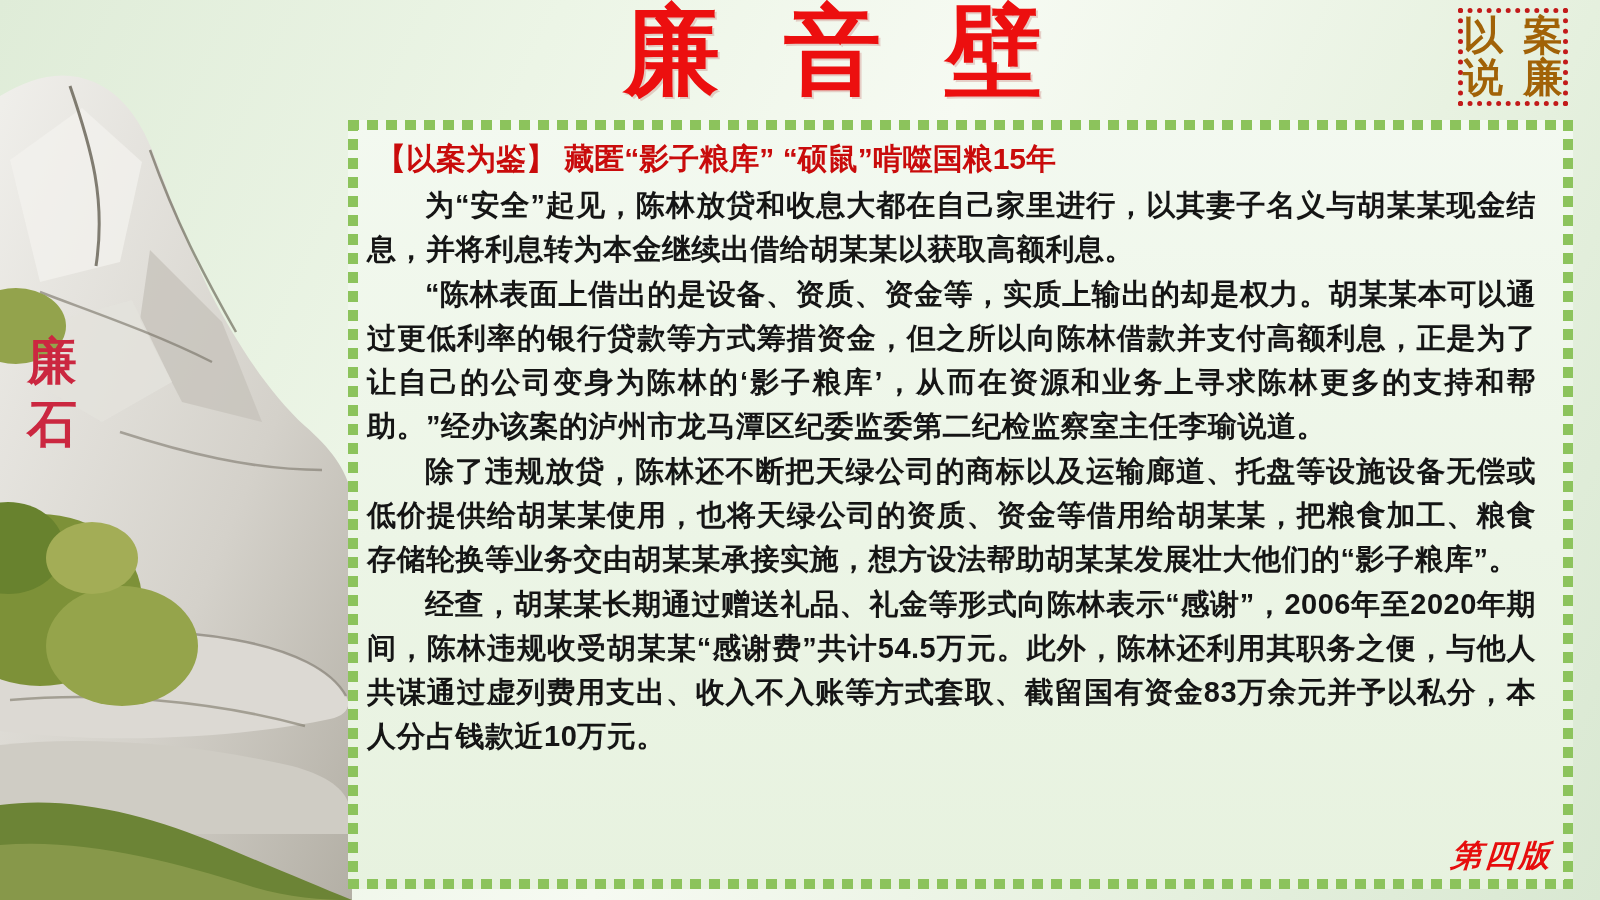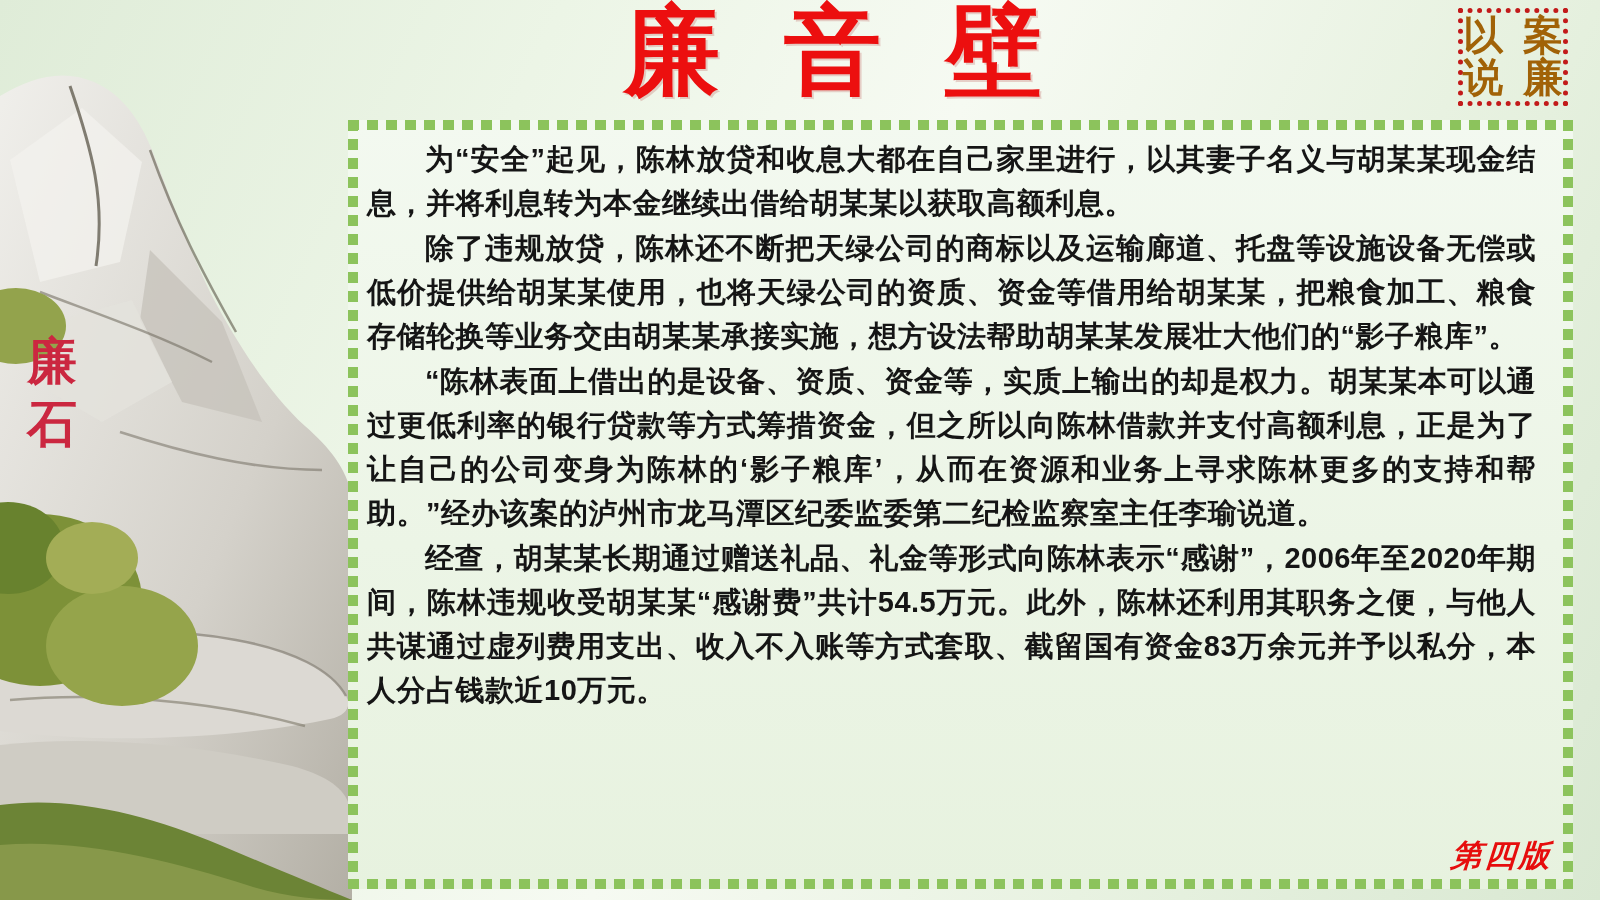--- a/index.html
+++ b/index.html
@@ -109,20 +109,21 @@
   <div class="line">说廉</div>
 </div>
 
 <div class="main-box">
   <div class="dot h t"></div>
   <div class="dot h b"></div>
   <div class="dot v l"></div>
   <div class="dot v r"></div>
 
   <div class="article">
+    <div class="headline">【以案为鉴】 藏匿“影子粮库” “硕鼠”啃噬国粮15年</div>
     <p>为“安全”起见，陈林放贷和收息大都在自己家里进行，以其妻子名义与胡某某现金结息，并将利息转为本金继续出借给胡某某以获取高额利息。</p>
+    <p>“陈林表面上借出的是设备、资质、资金等，实质上输出的却是权力。胡某某本可以通过更低利率的银行贷款等方式筹措资金，但之所以向陈林借款并支付高额利息，正是为了让自己的公司变身为陈林的‘影子粮库’，从而在资源和业务上寻求陈林更多的支持和帮助。”经办该案的泸州市龙马潭区纪委监委第二纪检监察室主任李瑜说道。</p>
     <p>除了违规放贷，陈林还不断把天绿公司的商标以及运输廊道、托盘等设施设备无偿或低价提供给胡某某使用，也将天绿公司的资质、资金等借用给胡某某，把粮食加工、粮食存储轮换等业务交由胡某某承接实施，想方设法帮助胡某某发展壮大他们的“影子粮库”。</p>
-    <p>“陈林表面上借出的是设备、资质、资金等，实质上输出的却是权力。胡某某本可以通过更低利率的银行贷款等方式筹措资金，但之所以向陈林借款并支付高额利息，正是为了让自己的公司变身为陈林的‘影子粮库’，从而在资源和业务上寻求陈林更多的支持和帮助。”经办该案的泸州市龙马潭区纪委监委第二纪检监察室主任李瑜说道。</p>
     <p>经查，胡某某长期通过赠送礼品、礼金等形式向陈林表示“感谢”，2006年至2020年期间，陈林违规收受胡某某“感谢费”共计54.5万元。此外，陈林还利用其职务之便，与他人共谋通过虚列费用支出、收入不入账等方式套取、截留国有资金83万余元并予以私分，本人分占钱款近10万元。</p>
   </div>
 
   <div class="page-label">第四版</div>
 </div>
 
 </body></html>

